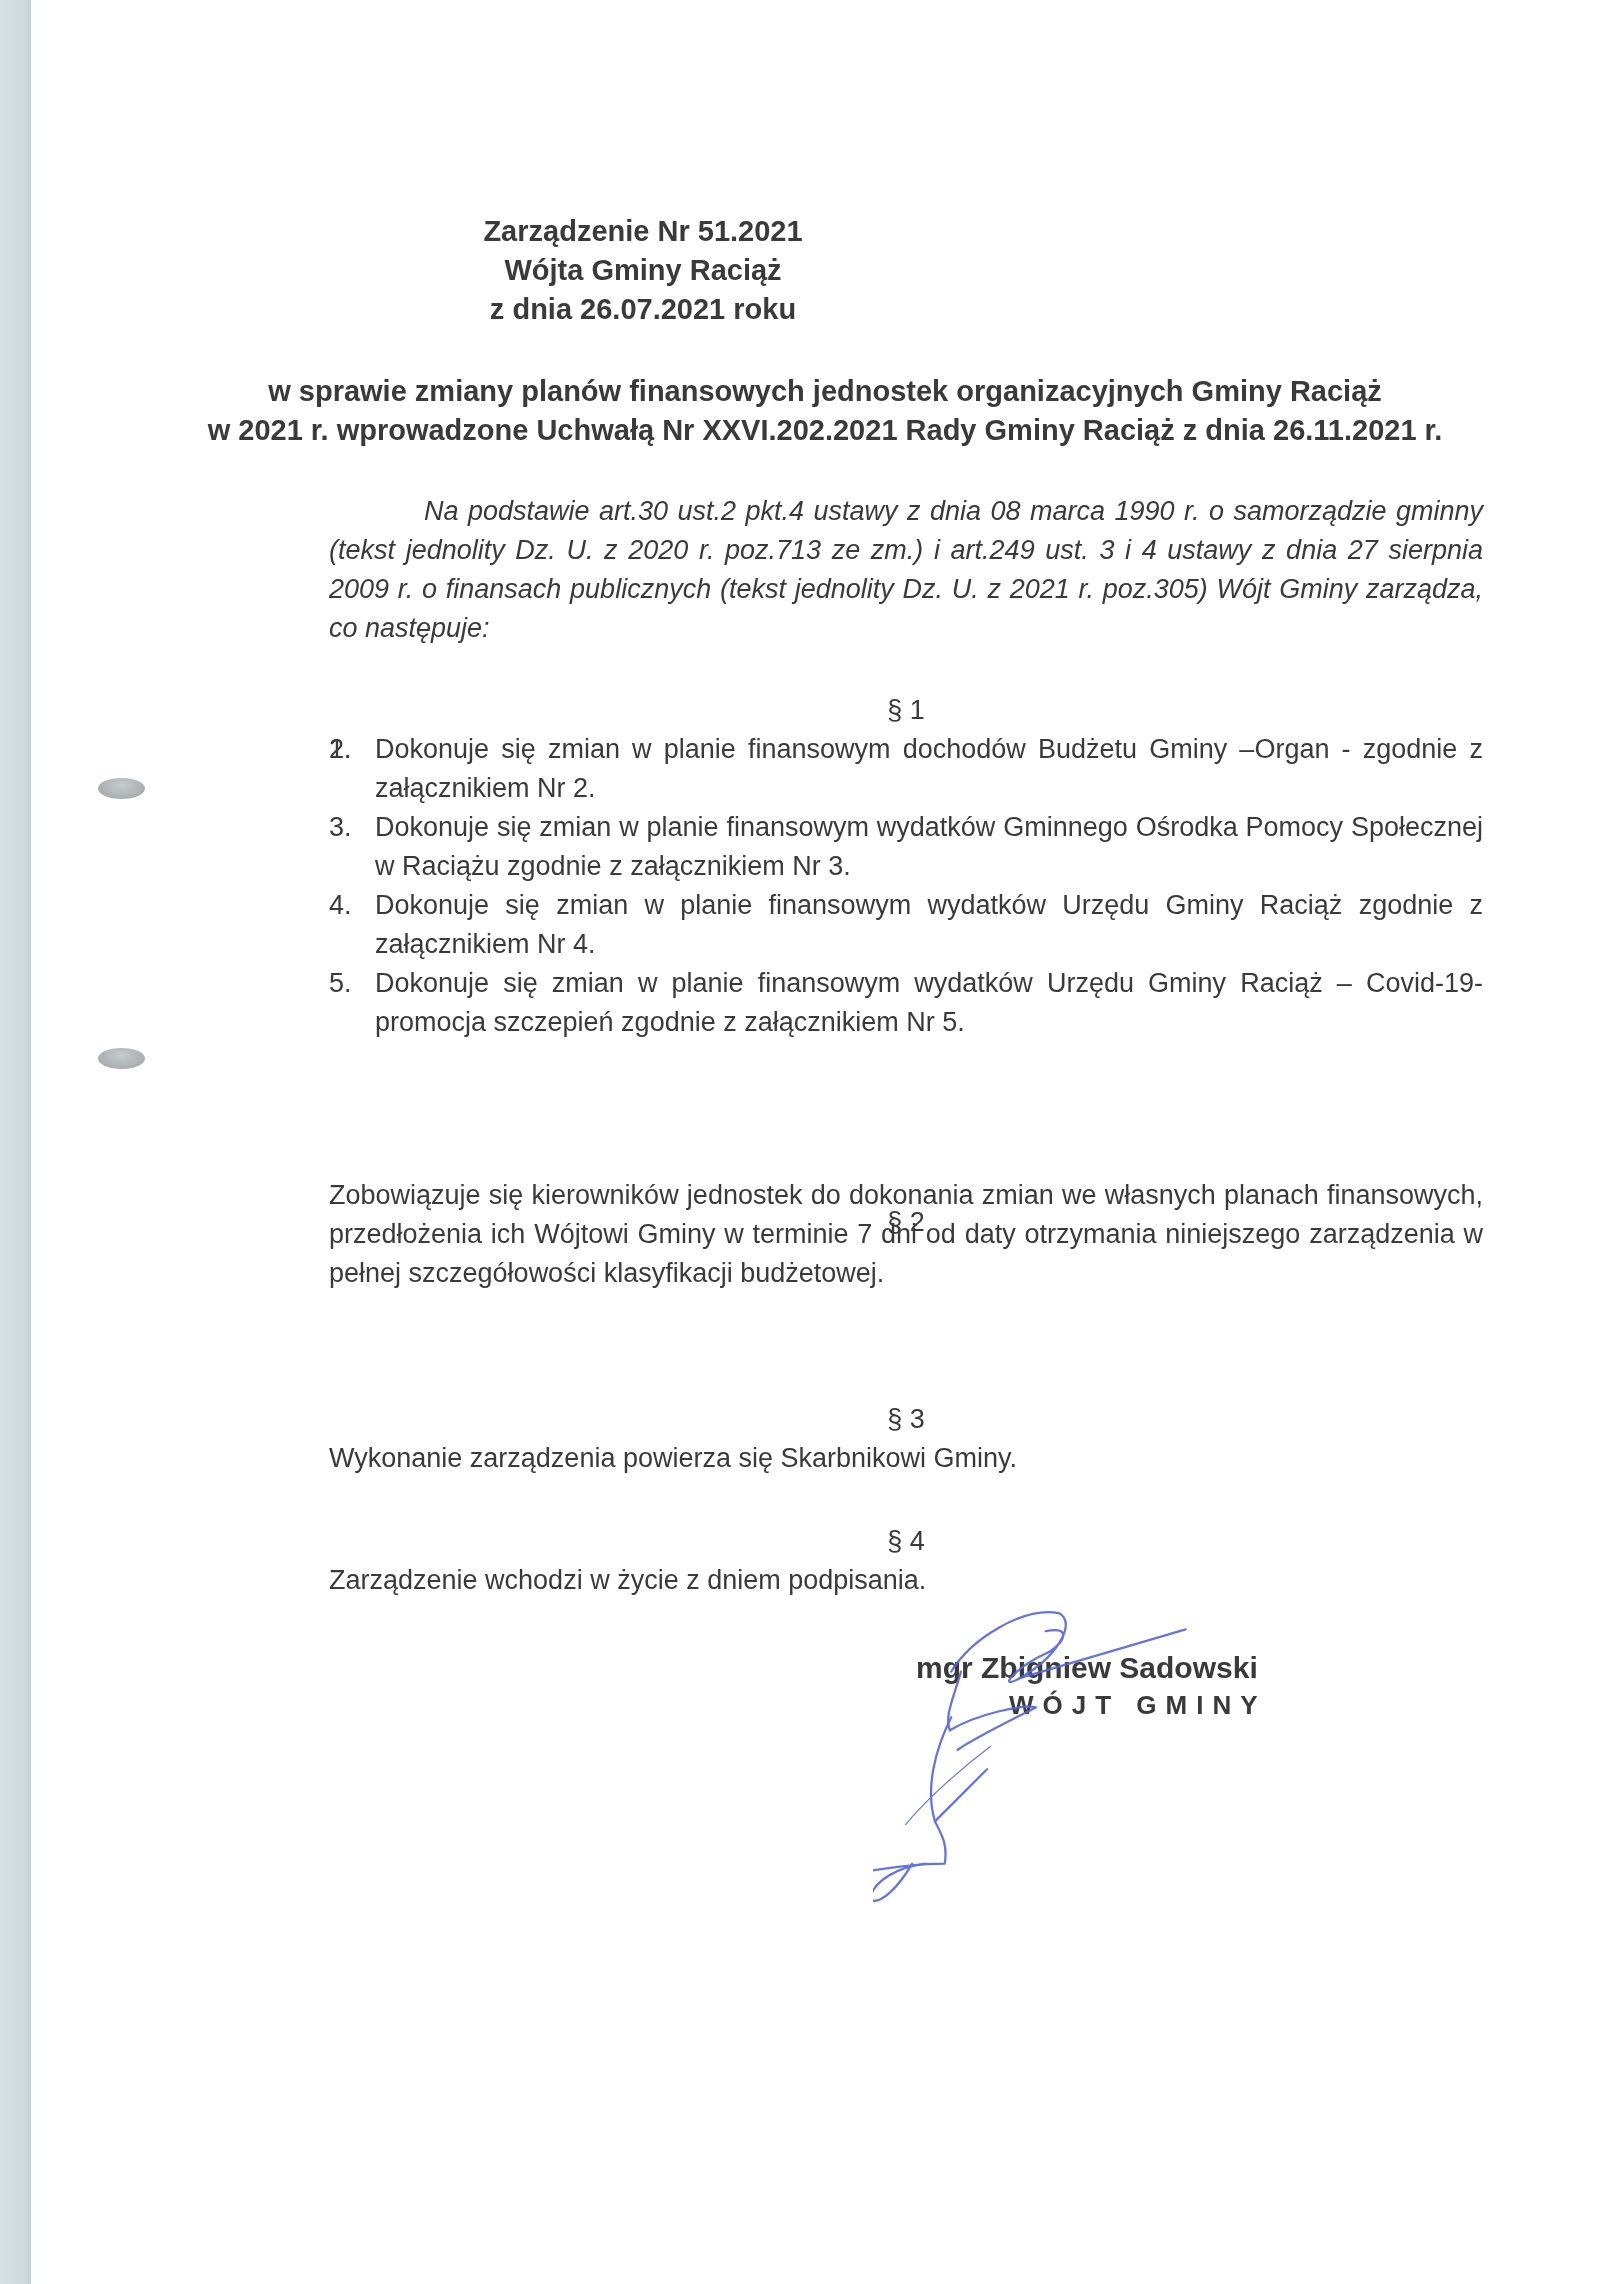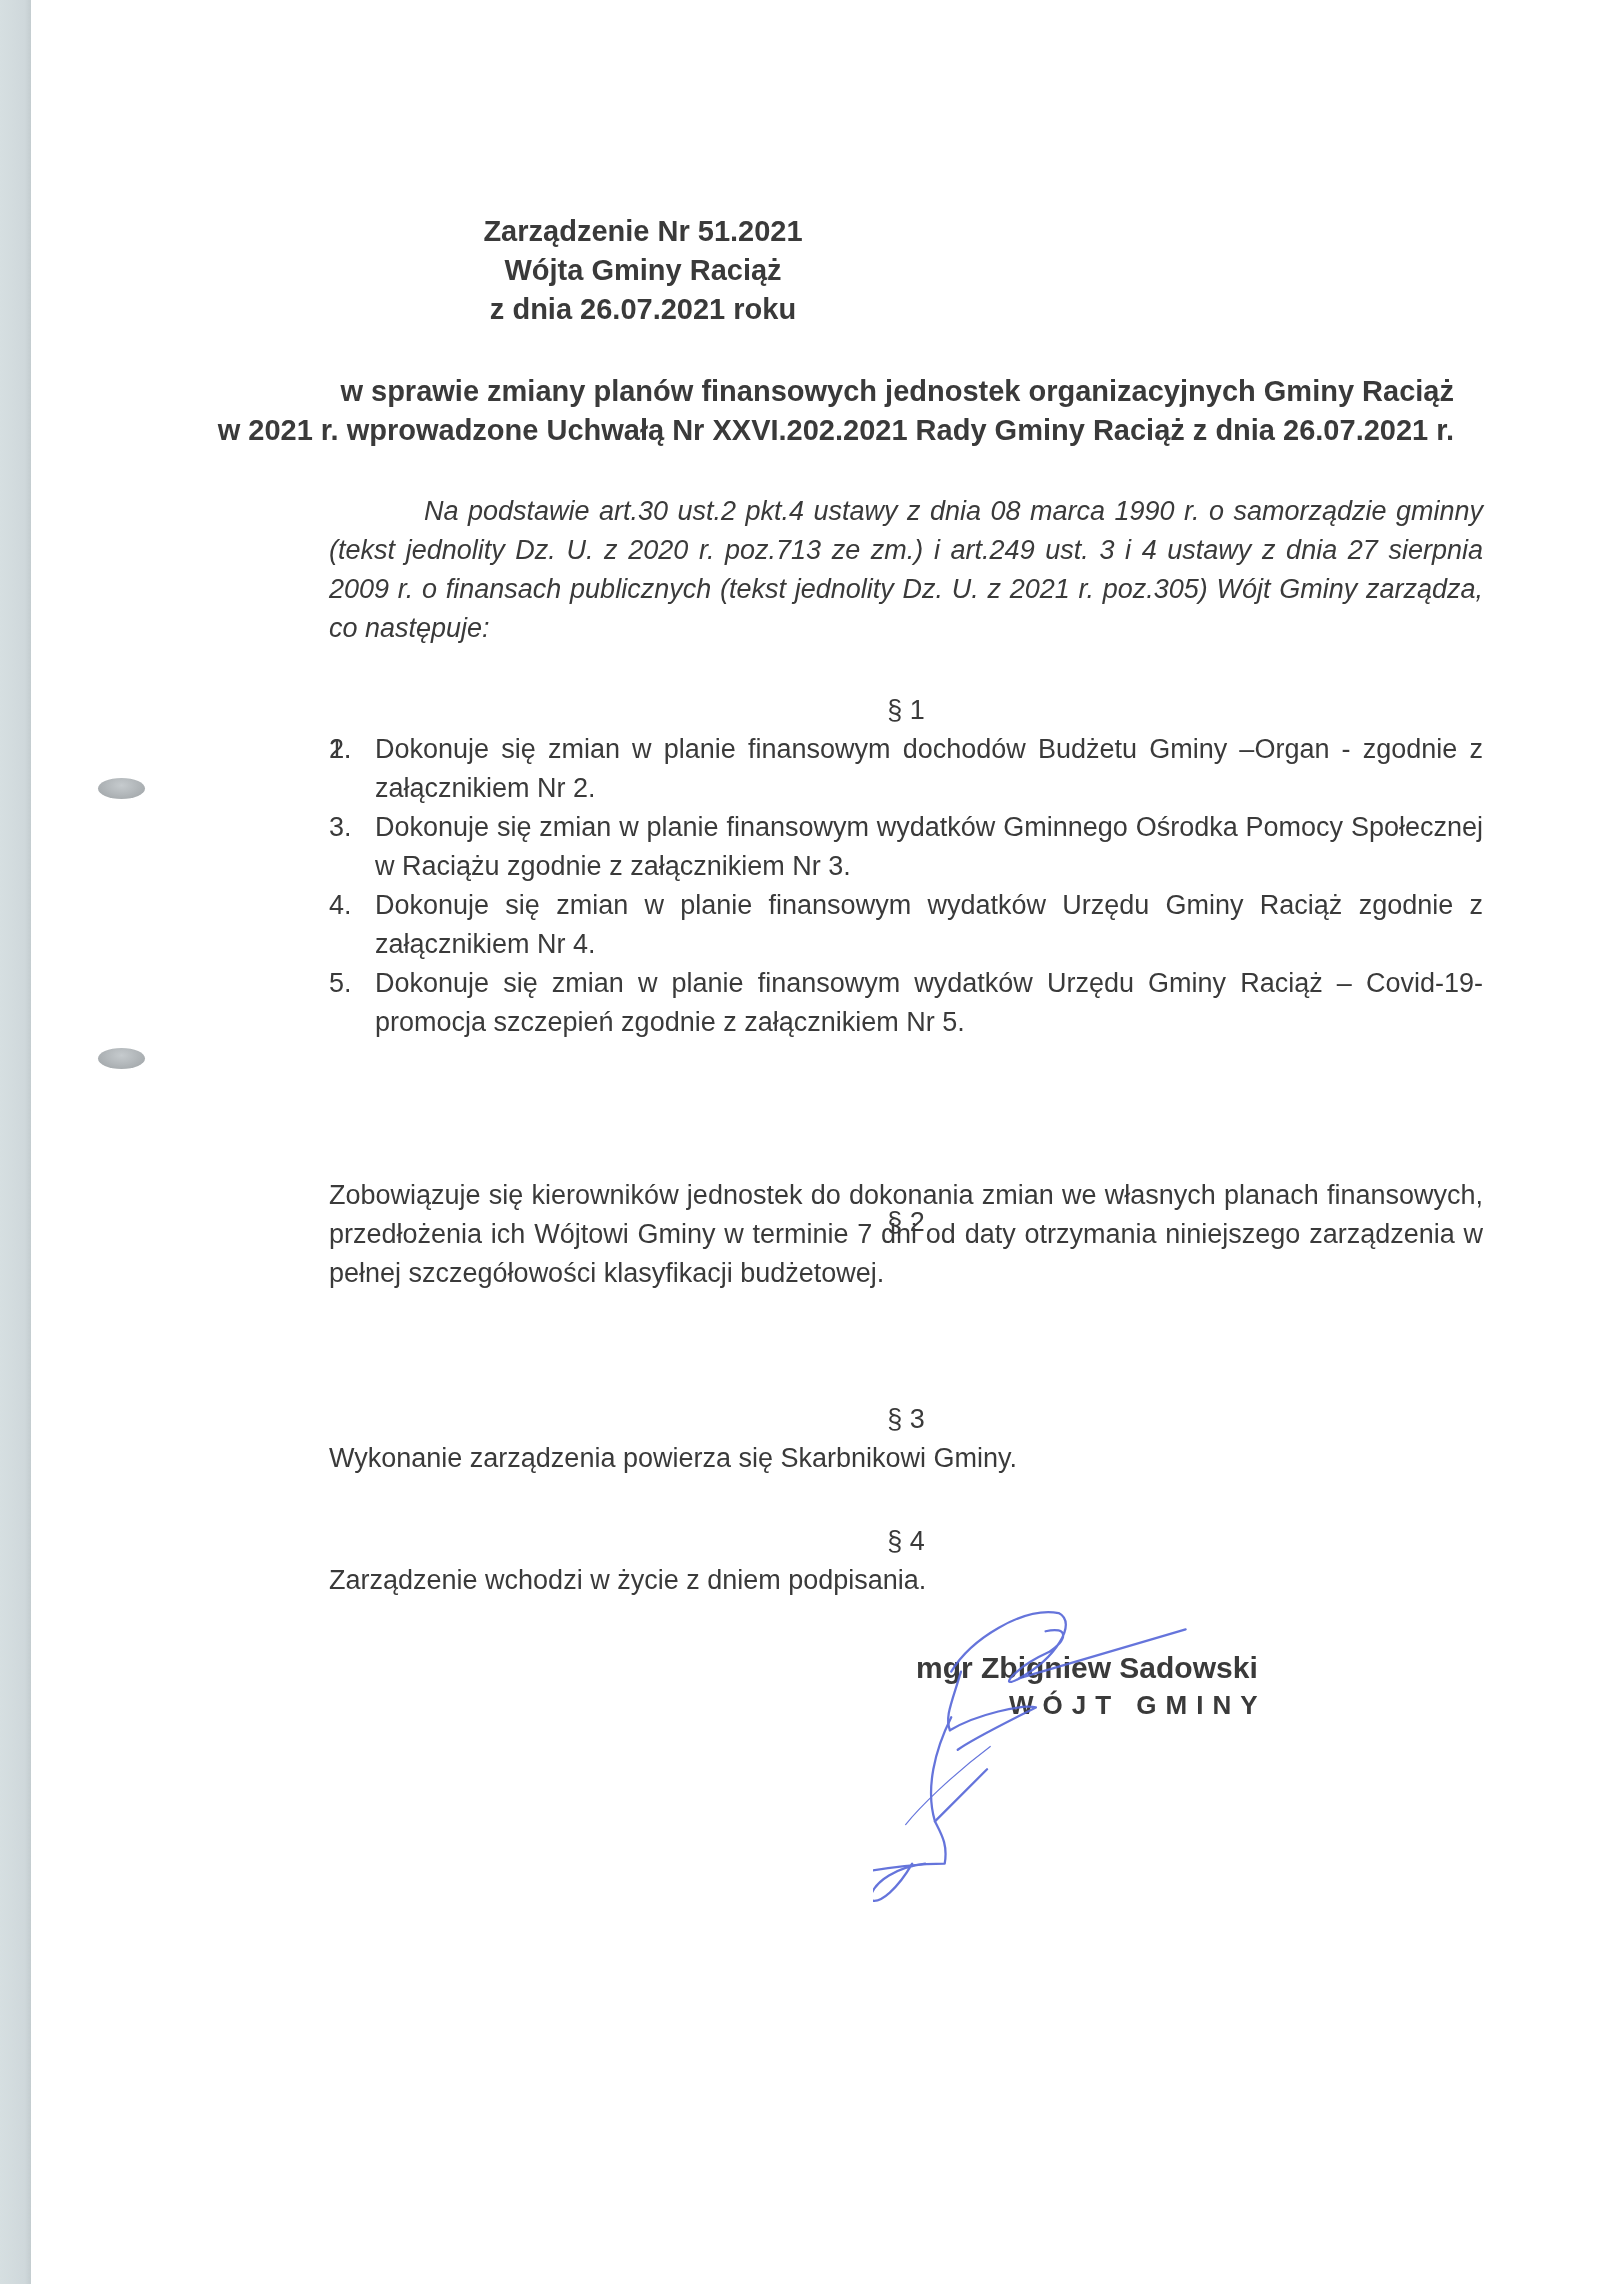--- a/index.html
+++ b/index.html
@@ -13,21 +13,21 @@
     position: absolute; left: 0; top: 0; width: 31px; height: 2284px;
     background: linear-gradient(to right, #d6dfe1, #cfd8db 80%, #c4cdd0);
   }
   .punch-hole {
     position: absolute; width: 47px; height: 21px; border-radius: 50%;
     background: radial-gradient(ellipse at 50% 35%, #c6cbce 0%, #a9aeb1 70%, #9ea2a4 100%);
   }
   .block { position: absolute; }
   .center { text-align: center; }
   .header-line { font-size: 29px; line-height: 39px; font-weight: bold; }
-  .subject-line { font-size: 29px; line-height: 39px; font-weight: bold; white-space: nowrap; text-align: right; }
+  .subject-line { font-size: 29px; line-height: 39px; font-weight: bold; white-space: nowrap; }
   .body-text { font-size: 27px; line-height: 39px; text-align: justify; text-align-last: left; }
   .para-mark { font-size: 27px; line-height: 39px; text-align: center; }
   ol.items { margin: 0; padding: 0; list-style: none; }
   ol.items li { position: relative; padding-left: 46px; font-size: 27px; line-height: 39px; text-align: justify; }
   ol.items li .num { position: absolute; left: 0; top: 0; }
   .sig-title { font-size: 26px; font-weight: bold; letter-spacing: 9px; }
   .sig-name { font-size: 30px; font-weight: bold; }
   svg.signature { position: absolute; left: 873px; top: 1600px; width: 495px; height: 306px; pointer-events: none; }
 </style>
 </head>
@@ -38,21 +38,21 @@
 <div class="punch-hole" style="left:98px; top:1048px;"></div>
 
 <div class="block center" style="left:0; width:1286px; top:212px;">
   <div class="header-line">Zarządzenie Nr 51.2021</div>
   <div class="header-line">Wójta Gminy Raciąż</div>
   <div class="header-line">z dnia 26.07.2021 roku</div>
 </div>
 
 <div class="block center" style="left:196px; width:1258px; top:372px;">
   <div class="subject-line">w sprawie zmiany planów finansowych jednostek organizacyjnych Gminy Raciąż</div>
-  <div class="subject-line">w 2021 r. wprowadzone Uchwałą Nr XXVI.202.2021 Rady Gminy Raciąż z dnia 26.07.2021 r.</div>
+  <div class="subject-line">w 2021 r. wprowadzone Uchwałą Nr XXVI.202.2021 Rady Gminy Raciąż z dnia 26.11.2021 r.</div>
 </div>
 
 <div class="block body-text" style="left:329px; width:1154px; top:492px; text-indent:95px;font-style:italic;">Na podstawie art.30 ust.2 pkt.4 ustawy z dnia 08 marca 1990 r. o samorządzie gminny (tekst jednolity Dz. U. z 2020 r. poz.713 ze zm.) i art.249 ust. 3 i 4 ustawy z dnia 27 sierpnia 2009 r. o finansach publicznych (tekst jednolity Dz. U. z 2021 r. poz.305) Wójt Gminy zarządza, co następuje:</div>
 
 <div class="block para-mark" style="left:329px; width:1154px; top:691px;">§ 1</div>
 <div class="block" style="left:329px; width:1154px; top:730px;">
   <ol class="items">
     <li><span class="num">1.</span></li>
     <li><span class="num">2.</span><span>Dokonuje się zmian w planie finansowym dochodów Budżetu Gminy –Organ - zgodnie z załącznikiem Nr 2.</span></li>
     <li><span class="num">3.</span><span>Dokonuje się zmian w planie finansowym wydatków Gminnego Ośrodka Pomocy Społecznej w Raciążu zgodnie z załącznikiem Nr 3.</span></li>

